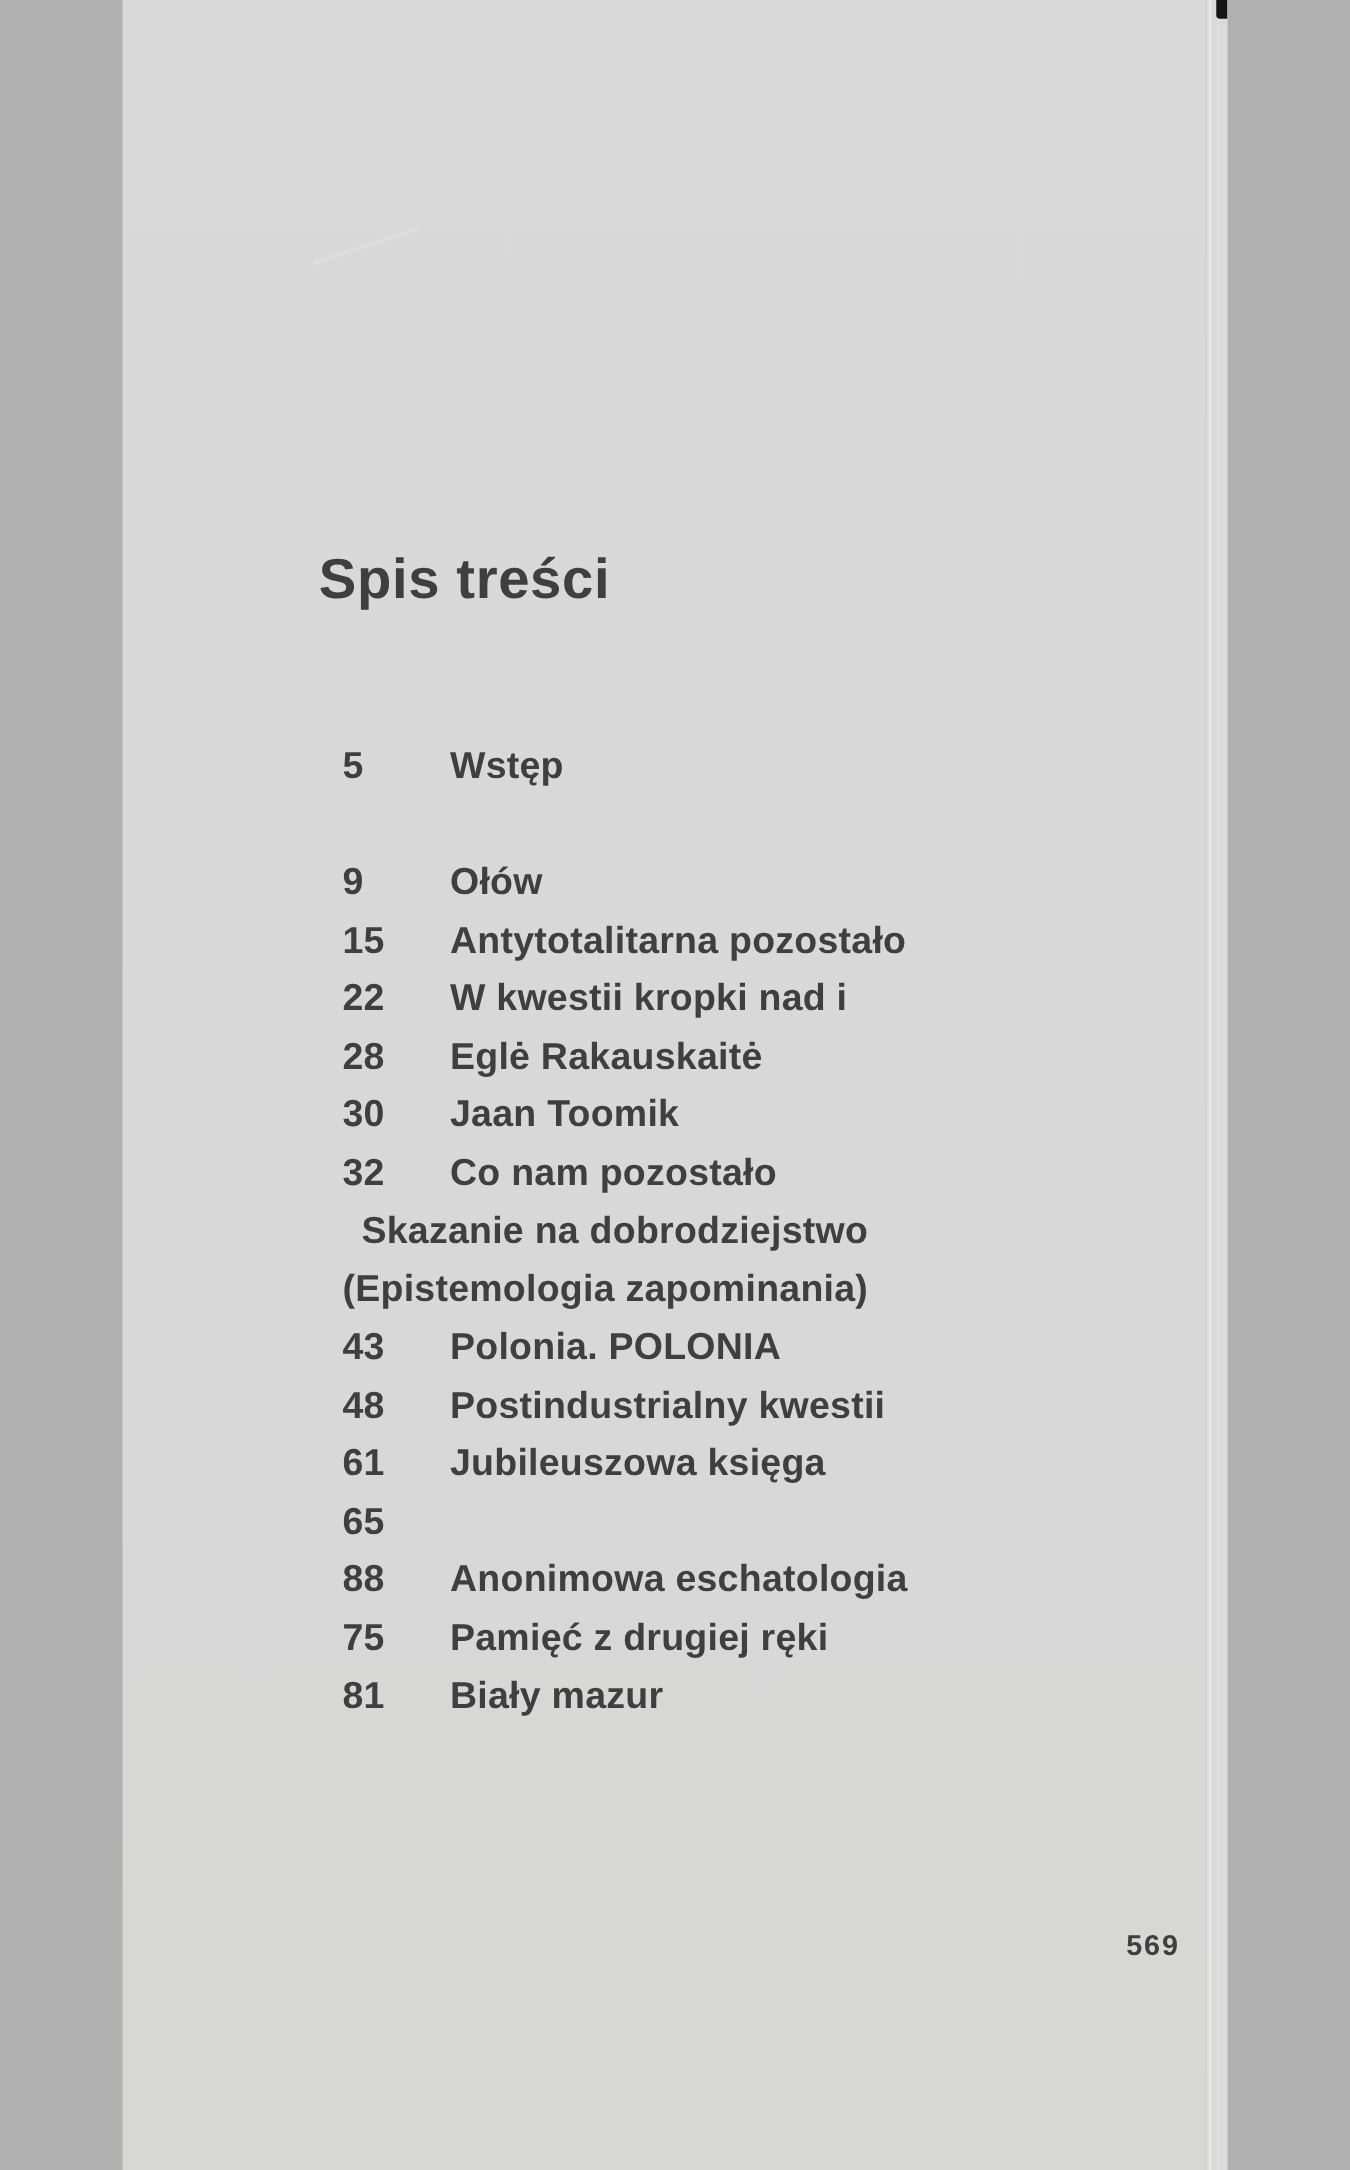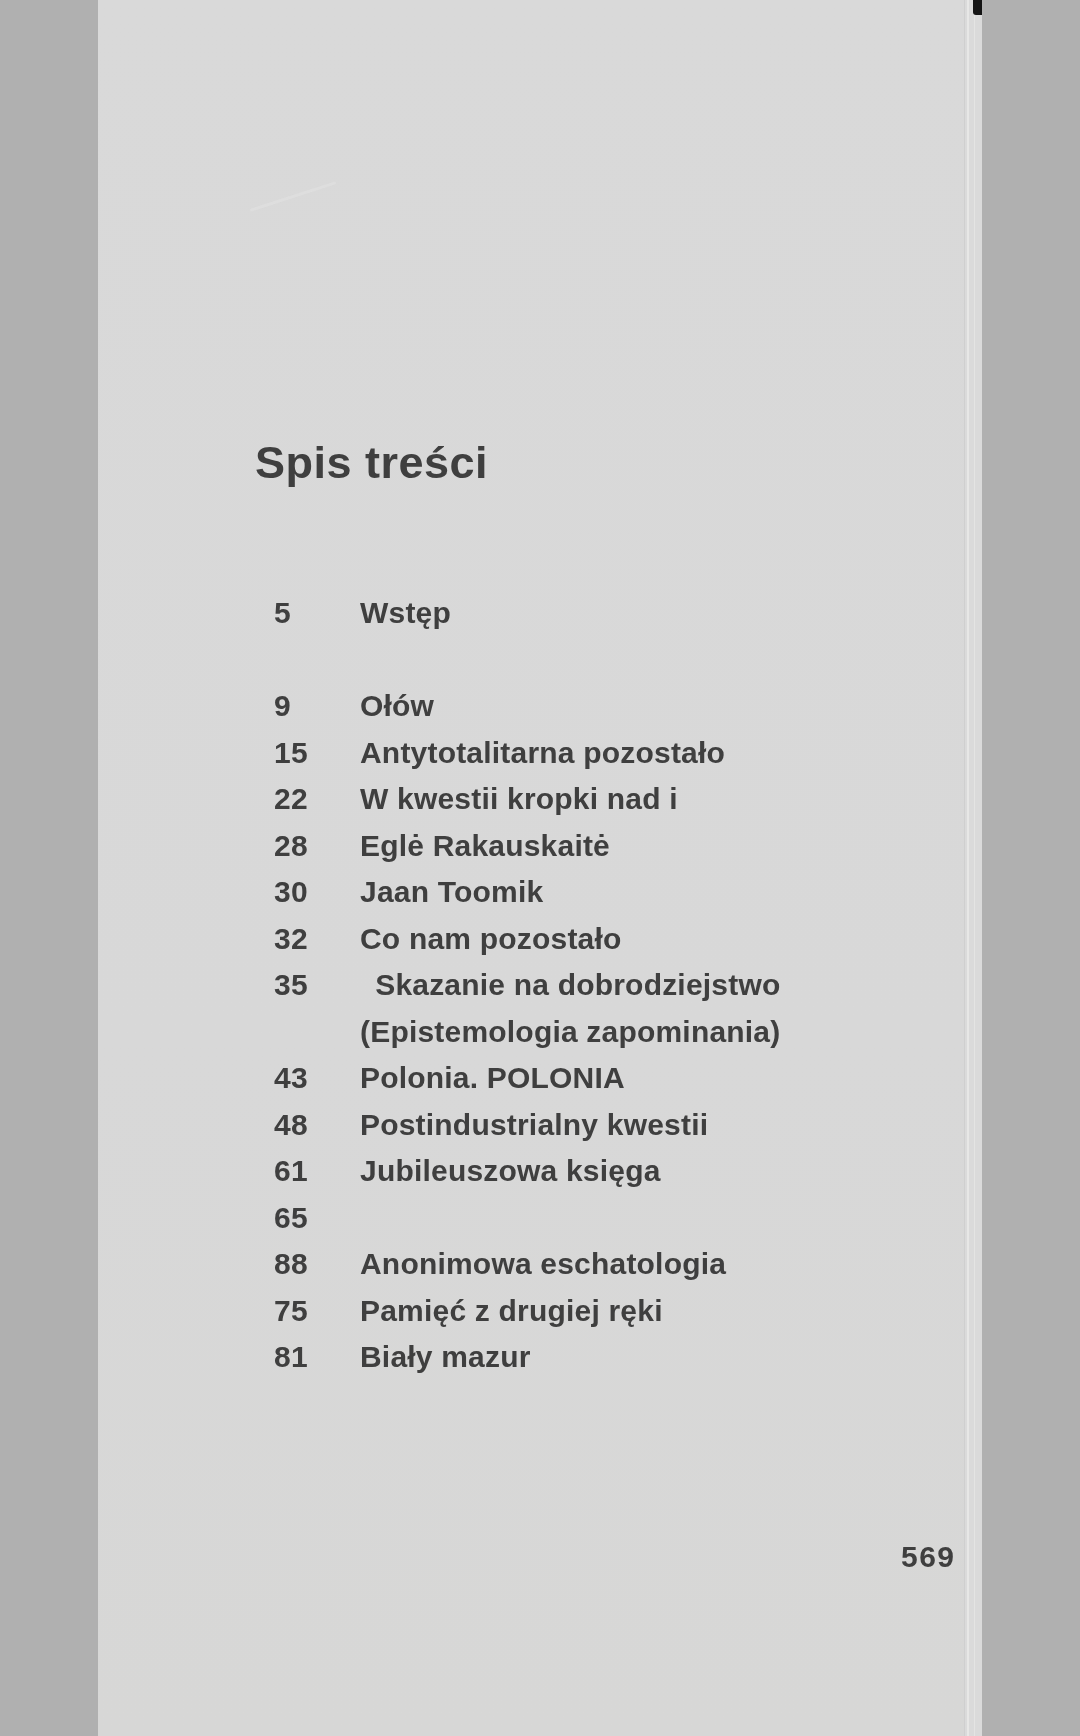--- a/index.html
+++ b/index.html
@@ -22,21 +22,21 @@
     position:absolute;left:157px;top:440px;margin:0;
     font-size:45px;line-height:46px;font-weight:700;letter-spacing:.5px;
   }
   .toc{position:absolute;left:176px;top:590px;width:700px;}
   .row{display:flex;font-size:30px;font-weight:700;line-height:46.5px;letter-spacing:.2px;}
   .row.gap-after{margin-bottom:46.5px;}
   .num{width:86px;flex:0 0 86px;}
   .titlecol{display:flex;flex-direction:column;text-align:right;}
   .folio{
     position:absolute;left:803px;top:1545px;
-    font-size:30px;line-height:23px;font-weight:700;letter-spacing:1.5px;
+    font-size:23px;line-height:23px;font-weight:700;letter-spacing:1.5px;
   }
   
   .page-edge{
     position:absolute;top:0;right:0;width:18px;height:1736px;
     background:#dadada;
   }
   .page-edge .l0{position:absolute;left:0;top:0;width:1px;height:100%;background:#cfcfcf;}
   .page-edge .l1{position:absolute;left:3px;top:0;width:2px;height:100%;background:#e7e7e6;}
   .page-edge .l2{position:absolute;left:10px;top:0;width:1px;height:100%;background:#e4e4e3;}
   .corner-mark{
@@ -97,21 +97,20 @@
   </div>
 
   <div class="row">
     <span class="num">32</span>
     <span class="titlecol">
       <span class="t1">Co nam pozostało</span>
     </span>
   </div>
 
   <div class="row">
-    <span class="num">35</span>
     <span class="titlecol">
       <span class="t1">Skazanie na dobrodziejstwo</span>
     <span class="t2">(Epistemologia zapominania)</span>
         </span>
   </div>
 
   <div class="row">
     <span class="num">43</span>
     <span class="titlecol">
       <span class="t1">Polonia. POLONIA</span>

